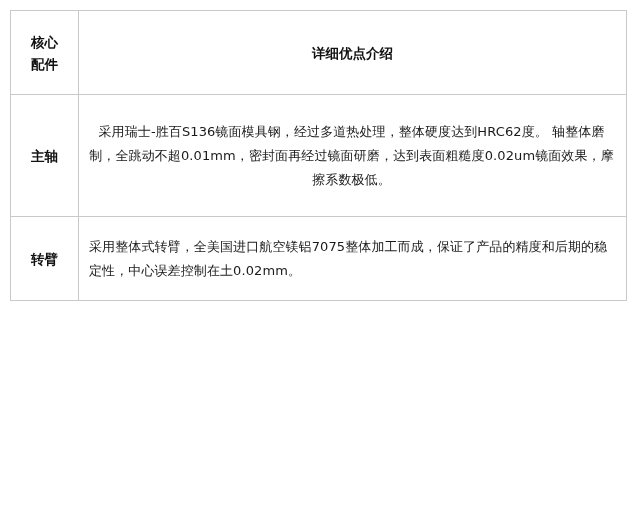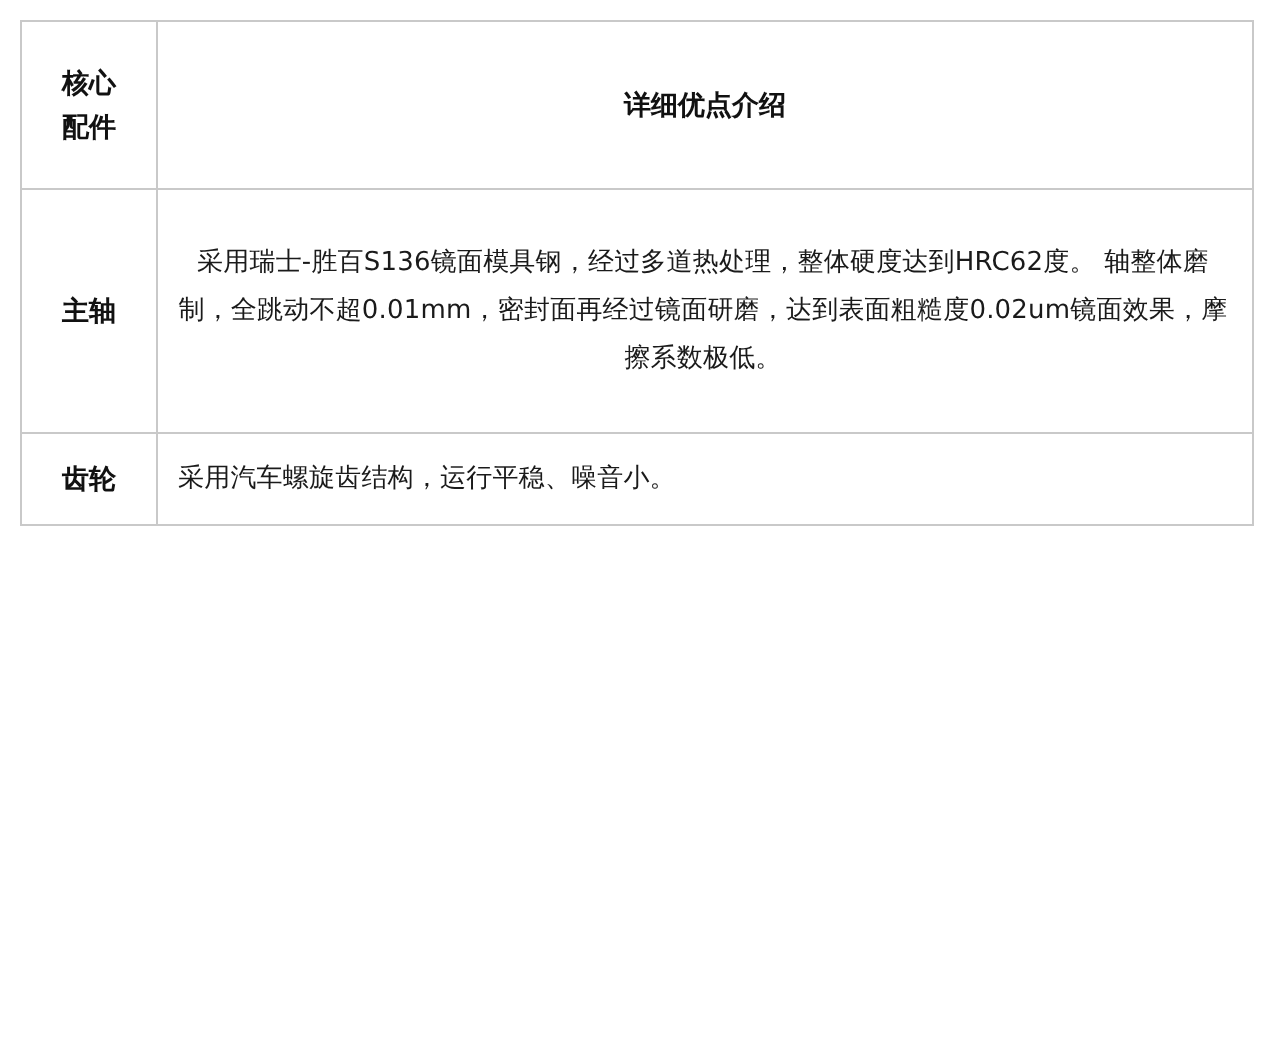--- a/index.html
+++ b/index.html
@@ -86,19 +86,19 @@
         <th class="head-part">
           <span class="head-part-inner">核心
 配件</span>
         </th>
         <th class="head-desc">详细优点介绍</th>
       </tr>
       <tr class="row-1">
         <td class="cell-part">主轴</td>
         <td class="cell-desc">采用瑞士-胜百S136镜面模具钢，经过多道热处理，整体硬度达到HRC62度。 轴整体磨制，全跳动不超0.01mm，密封面再经过镜面研磨，达到表面粗糙度0.02um镜面效果，摩擦系数极低。</td>
       </tr>
-      <tr class="row-3">
-        <td class="cell-part">齿轮</td>
-        <td class="cell-desc">采用汽车螺旋齿结构，运行平稳、噪音小。</td>
+      <tr class="row-4">
+        <td class="cell-part">转臂</td>
+        <td class="cell-desc">采用整体式转臂，全美国进口航空镁铝7075整体加工而成，保证了产品的精度和后期的稳定性，中心误差控制在土0.02mm。</td>
       </tr>
     </tbody>
   </table>
 </div>
 
 </body></html>

